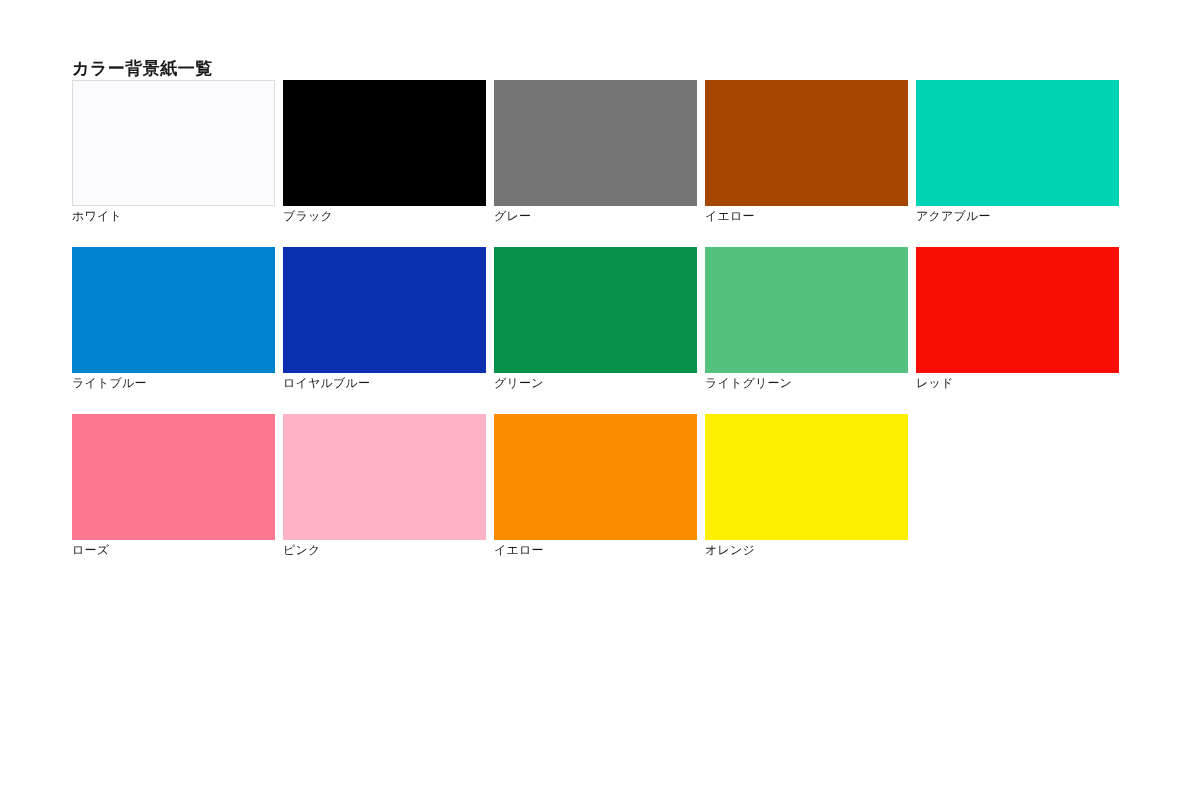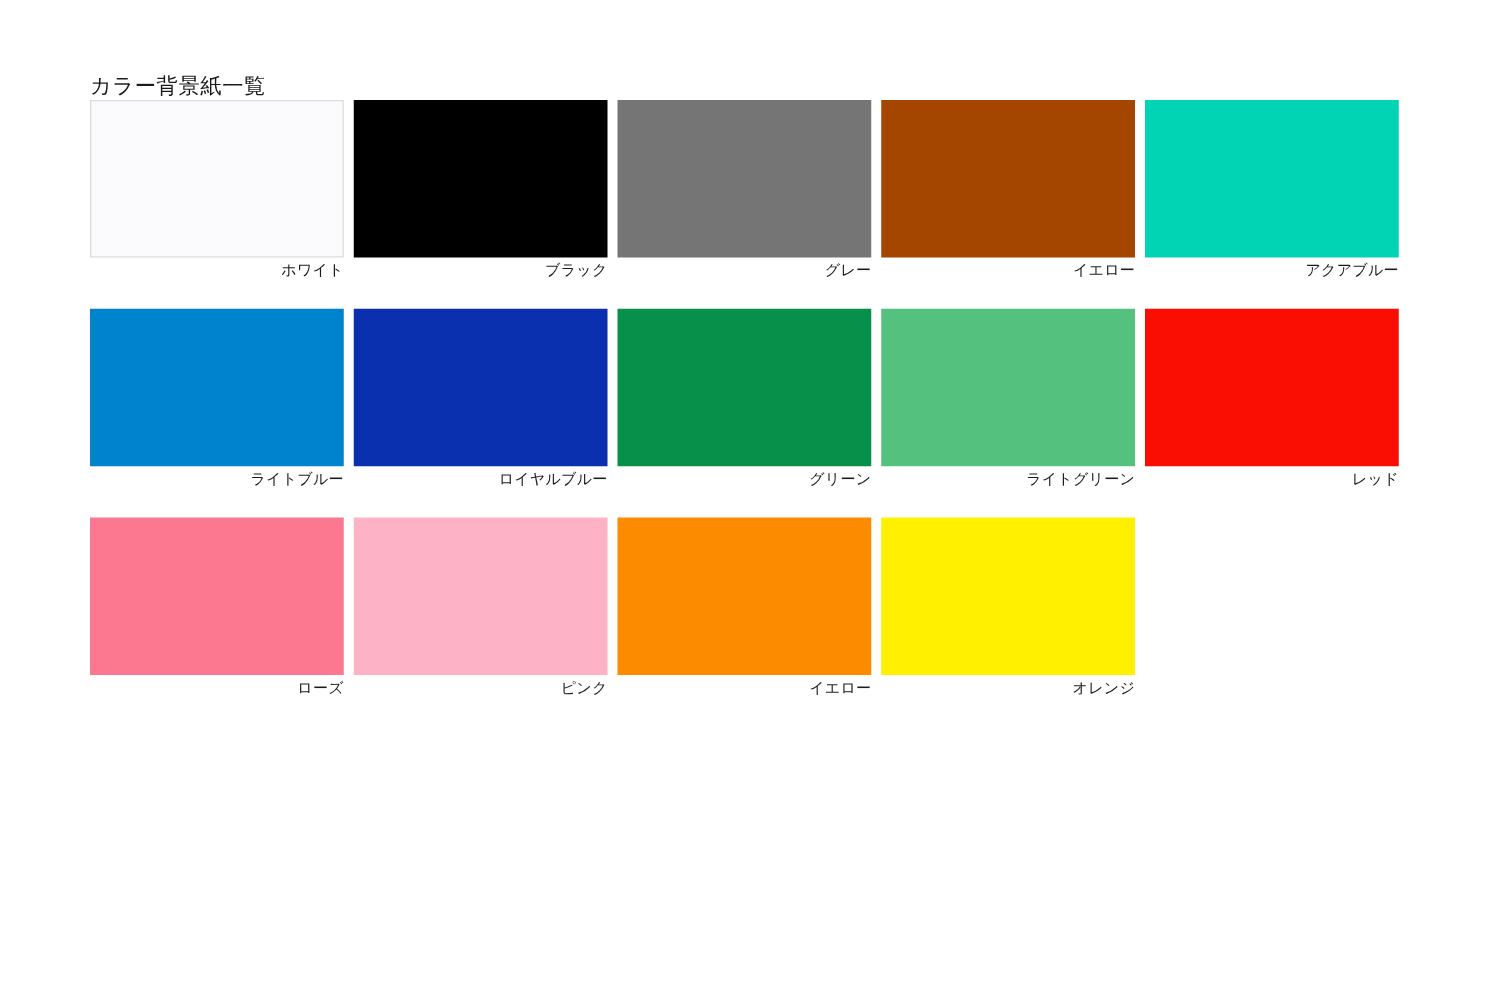--- a/index.html
+++ b/index.html
@@ -21,21 +21,21 @@
     height: 800px;
     box-sizing: border-box;
     background: #ffffff;
   }
 
   #page-title {
     position: absolute;
     left: 72px;
     top: 48px;
     font-size: 17px;
-    font-weight: normal;
+    font-weight: bold;
     color: #1a1a1a;
     letter-spacing: 0.5px;
     line-height: 1.2;
     white-space: nowrap;
   }
 
   #swatch-grid {
     position: absolute;
     left: 72px;
     top: 80px;
@@ -59,21 +59,21 @@
 
   .swatch-chip.bordered {
     border: 1px solid #dcdcdc;
   }
 
   .swatch-label {
     display: block;
     margin-top: 2px;
     font-size: 12px;
     color: #1a1a1a;
-    text-align: right;
+    text-align: left;
     line-height: 16px;
     white-space: nowrap;
     letter-spacing: 0.2px;
   }
 </style>
 </head>
 <body style="background: rgb(255, 255, 255);">
 
 <div id="page">
 

